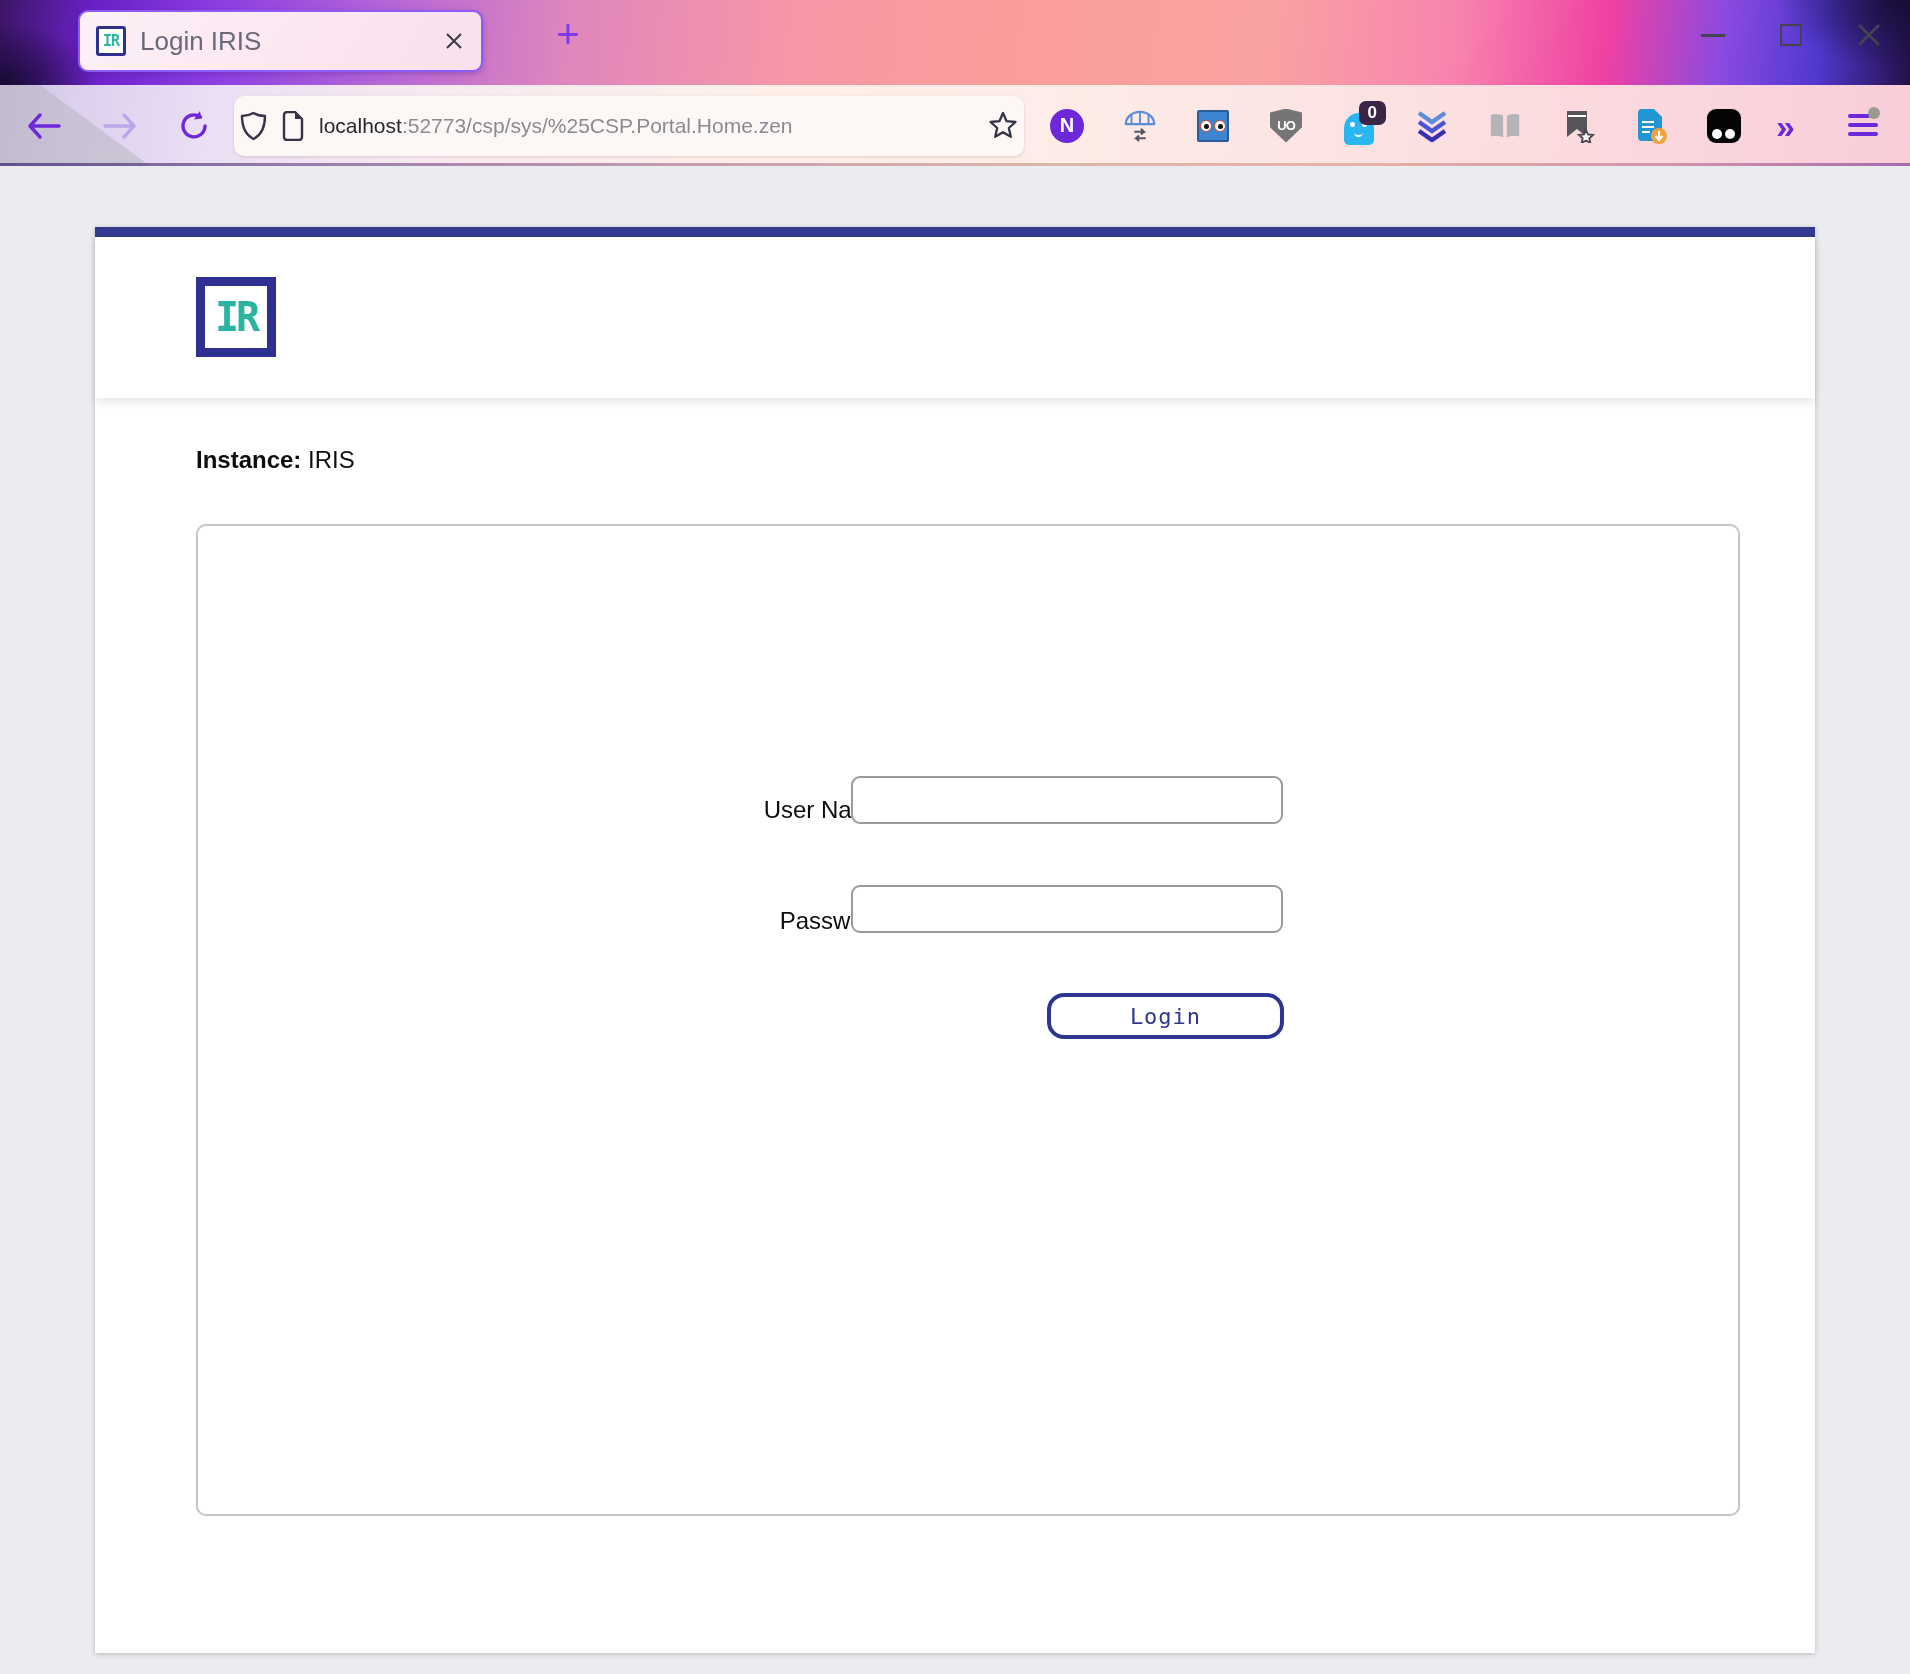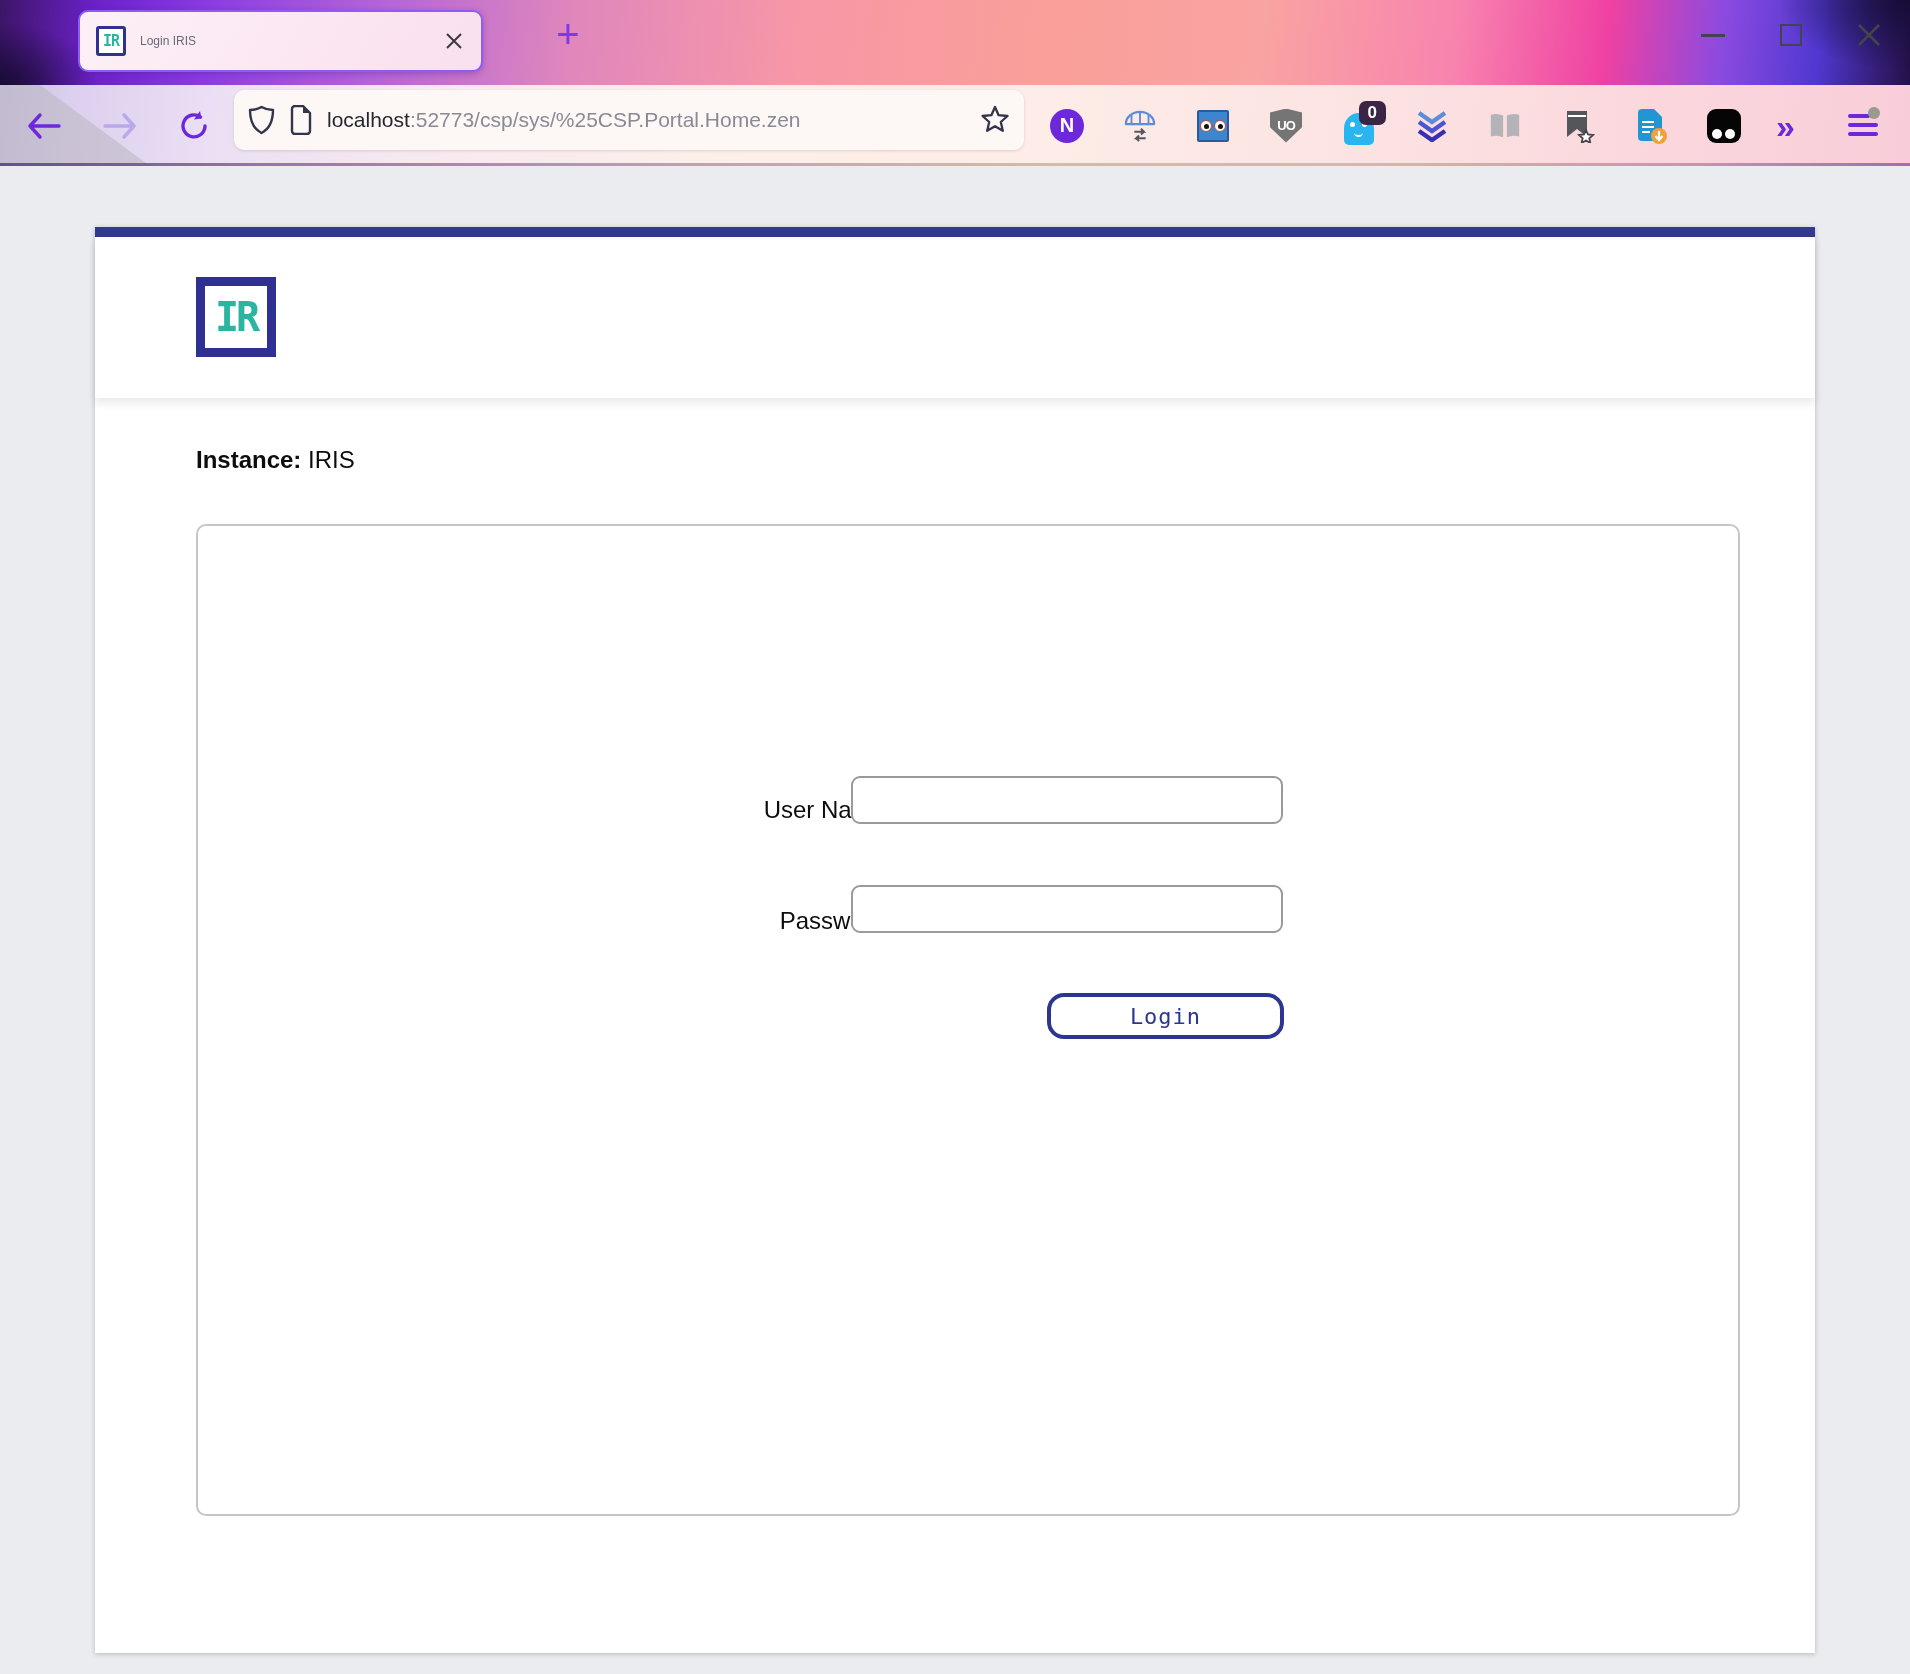--- a/index.html
+++ b/index.html
@@ -19,21 +19,21 @@
     background:linear-gradient(120deg,#fdf0f7 0%,#fbe6f1 60%,#f9e0ee 100%);
     border:2px solid #8b5cf6; border-radius:10px;
     display:flex; align-items:center; padding:0 16px; gap:14px;
     box-shadow:0 2px 6px rgba(80,30,140,.35);
   }
   .favicon {
     width:30px; height:30px; background:#fff; border:3px solid #2e3192; border-radius:3px;
     display:flex; align-items:center; justify-content:center; flex:0 0 auto;
   }
   .favicon span { color:#2bb5a0; font-family:"DejaVu Sans Mono", monospace; font-weight:bold; font-size:15px; letter-spacing:-1px; }
-  .tab-title { flex:1; color:#69697a; font-size:12px; white-space:nowrap; overflow:hidden; }
+  .tab-title { flex:1; color:#69697a; font-size:26px; white-space:nowrap; overflow:hidden; }
   .tab-close { color:#3a3a45; font-size:24px; line-height:1; cursor:default; }
   .newtab {
     position:absolute; left:546px; top:14px; width:44px; height:44px;
     color:#7c3aed; font-size:40px; line-height:40px; text-align:center; font-weight:300;
   }
   .win-controls { position:absolute; right:28px; top:22px; display:flex; gap:52px; align-items:center; }
   .wc { width:26px; height:26px; position:relative; }
   .wc-min::after { content:""; position:absolute; left:1px; right:1px; top:12px; border-top:3px solid #44444f; }
   .wc-max::after { content:""; position:absolute; inset:2px; border:2.5px solid #44444f; }
   .wc-close svg { display:block; }
@@ -47,23 +47,23 @@
     background:#b9b6bf; opacity:.55;
     clip-path:polygon(0 0, 40px 0, 150px 81px, 0 81px);
   }
   .toolbar::after { 
     content:""; position:absolute; left:0; bottom:0; width:100%; height:3px;
     background:linear-gradient(90deg,#3f2f70 0%,#7a5596 15%,#b37f9e 35%,#d3a492 55%,#d8a28e 72%,#c27c9d 88%,#8a4aa0 100%);
     opacity:.75;
   }
   .nav-btns { position:absolute; left:26px; top:0; height:81px; display:flex; align-items:center; gap:40px; }
   .urlbar {
-    position:absolute; left:234px; top:5px; width:790px; height:60px;
+    position:absolute; left:234px; top:11px; width:790px; height:60px;
     background:#fdf8f6; border-radius:10px; display:flex; align-items:center;
-    padding:0 14px; gap:14px; box-shadow:0 1px 3px rgba(120,60,60,.18);
+    padding:0 6px; gap:14px; box-shadow:0 1px 3px rgba(120,60,60,.18);
   }
   .url-text { flex:1; font-size:21px; white-space:nowrap; overflow:hidden; position:relative; }
   .url-text::after { content:""; position:absolute; right:0; top:0; bottom:0; width:60px;
     background:linear-gradient(90deg, rgba(253,248,246,0), #fdf8f6); }
   .url-host { color:#26262e; }
   .url-rest { color:#8a8a94; }
 
   .ext-row { position:absolute; left:1050px; top:0; height:81px; display:flex; align-items:center; gap:39px; }
   .ext { width:34px; height:34px; position:relative; display:flex; align-items:center; justify-content:center; flex:0 0 auto; }
 

